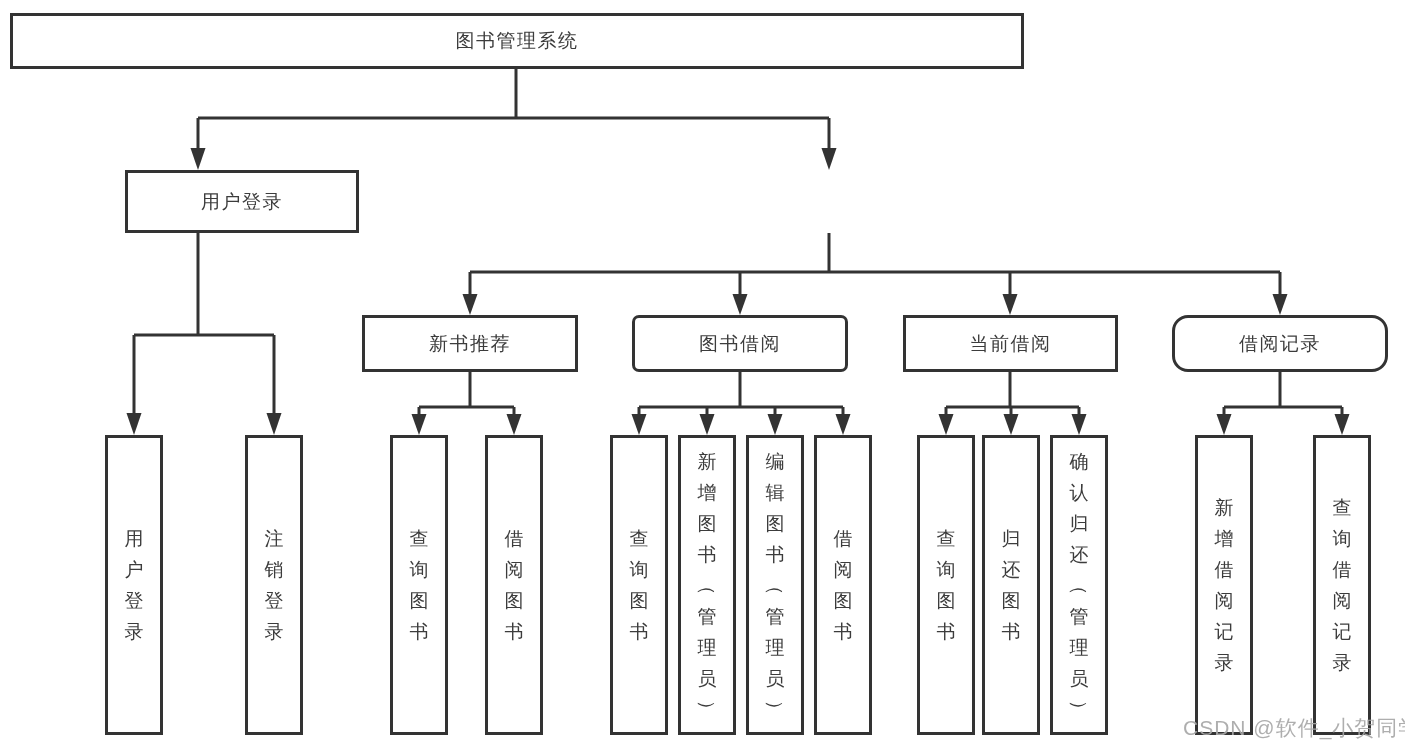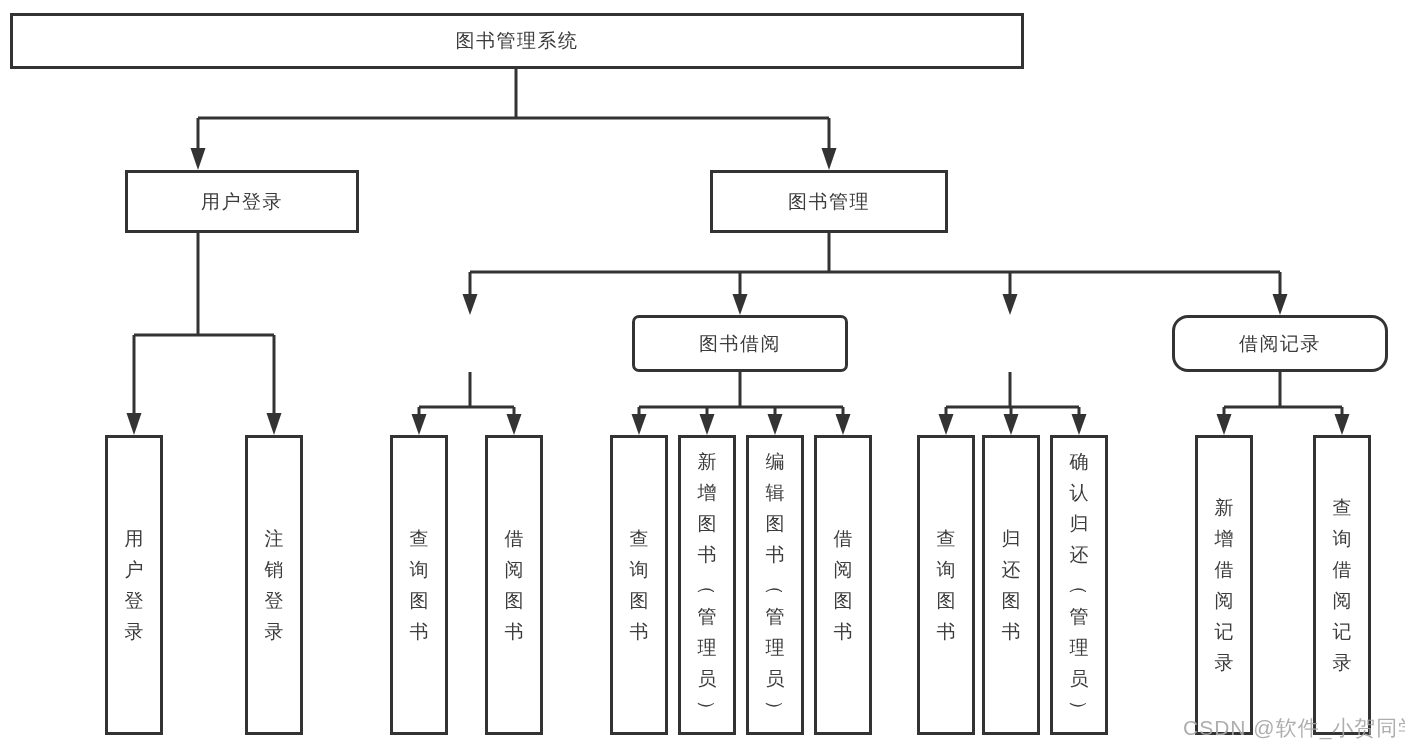--- a/index.html
+++ b/index.html
@@ -42,26 +42,29 @@
 
 <div class="canvas">
 
   <div class="box hbox" style="left:10px; top:13px; width:1014px; height:56px;">
     <span>图书管理系统</span>
   </div>
 
   <div class="box hbox" style="left:81px; top:170px; width:234px; height:63px;margin-left:44px;">
     <span>用户登录</span>
   </div>
-  <div class="box hbox" style="left:710px; top:170px; width:238px; height:63px;">
-    <span>图书管理</span>
-  </div>
-
+
+  <div class="box hbox" style="left:362px; top:315px; width:216px; height:57px;">
+    <span>新书推荐</span>
+  </div>
   <div class="box hbox" style="left:632px; top:315px; width:216px; height:57px;border-radius:7px;">
     <span>图书借阅</span>
+  </div>
+  <div class="box hbox" style="left:903px; top:315px; width:215px; height:57px;">
+    <span>当前借阅</span>
   </div>
   <div class="box hbox" style="left:1172px; top:315px; width:216px; height:57px;border-radius:16px;">
     <span>借阅记录</span>
   </div>
 
   <div class="box vbox" style="left:105px;">
     <div class="vlabel">
         <span class="vchar">用</span>
         <span class="vchar">户</span>
         <span class="vchar">登</span>

